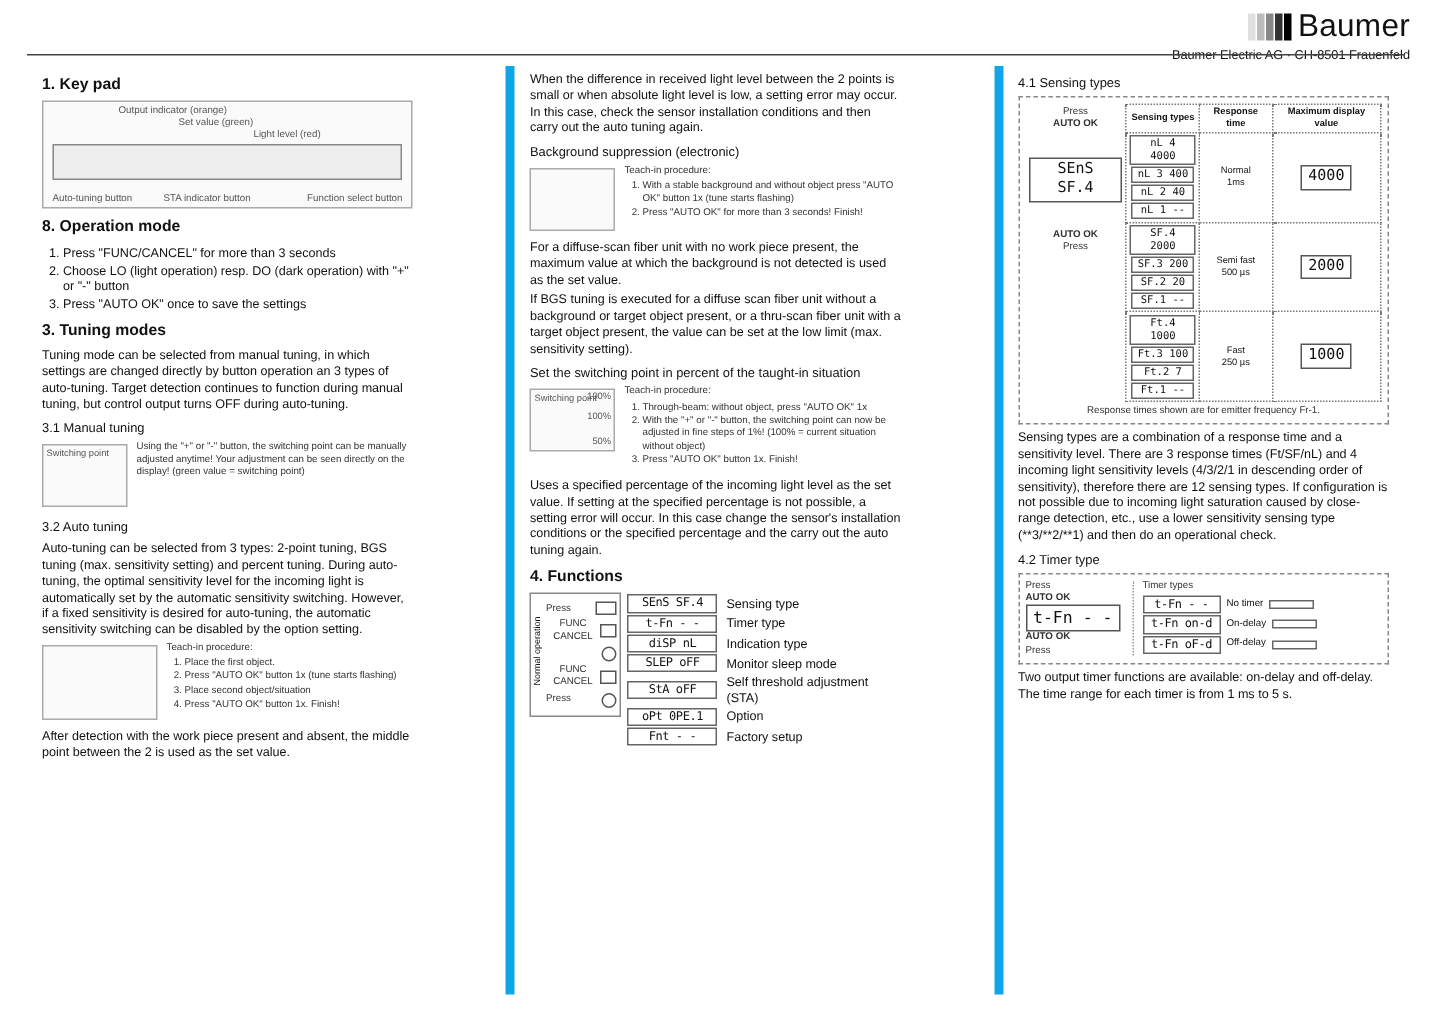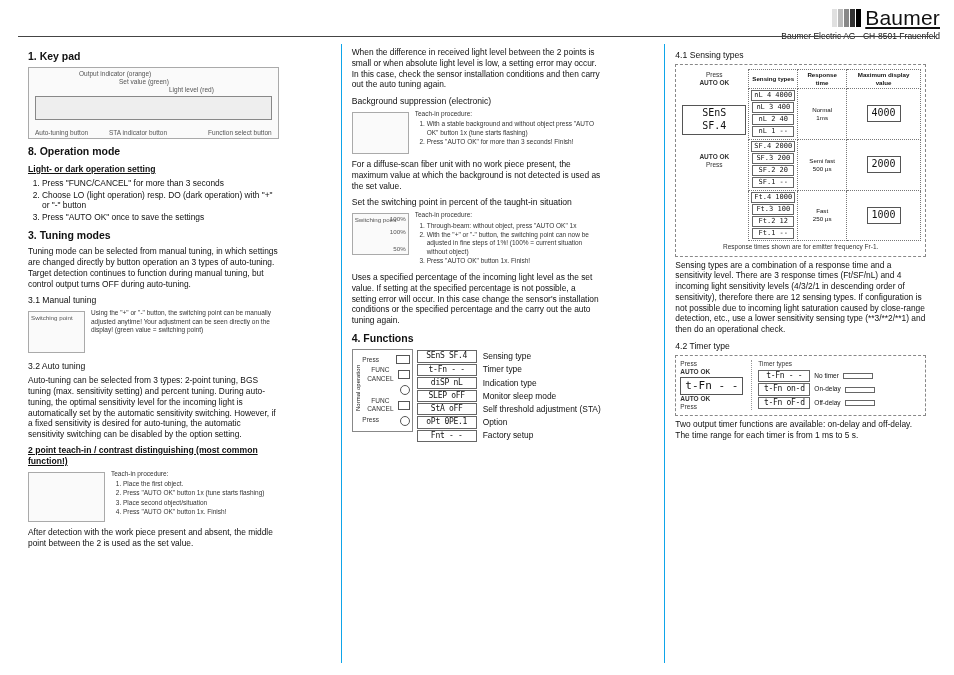--- a/index.html
+++ b/index.html
@@ -1,26 +1,26 @@
 <!DOCTYPE html>
 <html><head>
 <meta charset="utf-8">
 <style>
   html,body{margin:0;padding:0;background:#fff;font-family:Arial,Helvetica,sans-serif;color:#111;}
   .page{width:954px;height:675px;position:relative;box-sizing:border-box;}
   .brand{position:absolute;top:6px;right:14px;text-align:right;}
   .brand-logo{display:flex;align-items:center;justify-content:flex-end;gap:4px;}
   .brand-bars{display:flex;gap:1px;}
   .brand-bars span{display:inline-block;width:5px;height:18px;}
-  .brand-name{font-size:21px;font-weight:400;letter-spacing:0.2px;text-decoration:underline;}
+  .brand-name{font-size:21px;font-weight:400;letter-spacing:0.2px;}
   .brand-sub{font-size:8.5px;margin-top:1px;color:#111;}
   hr.top{position:absolute;top:36px;left:18px;right:18px;border:none;border-top:1px solid #444;margin:0;}
   .cols{position:absolute;top:44px;left:18px;right:18px;bottom:12px;display:flex;gap:16px;}
   .col{flex:1;padding:0 10px;font-size:8.4px;line-height:1.28;box-sizing:border-box;position:relative;}
-  .col+.col{border-left:1px solid #0ea5e9;margin-left:36px;}
+  .col+.col{border-left:6px solid #0ea5e9;margin-left:36px;}
   h2{font-size:10.5px;font-weight:bold;margin:6px 0 4px 0;}
   h3{font-size:8.6px;font-weight:normal;margin:6px 0 3px 0;}
   .sub{font-size:8.6px;font-weight:bold;text-decoration:underline;margin:5px 0 3px 0;}
   ol{margin:2px 0 4px 14px;padding:0;}
   ol li{margin:0 0 1px 0;}
   p{margin:3px 0;}
   .diagram{border:1px solid #aaa;background:#fafafa;height:55px;margin:4px 0;position:relative;font-size:6.5px;color:#555;}
   .diagram.small{height:40px;width:55px;float:left;margin:2px 6px 2px 0;}
   .diagram.mid{height:48px;width:75px;float:left;margin:2px 6px 2px 0;}
   .diagram-label{position:absolute;}
@@ -75,42 +75,40 @@
         <span class="diagram-label" style="top:2px;left:50px">Output indicator (orange)</span>
         <span class="diagram-label" style="top:10px;left:90px">Set value (green)</span>
         <span class="diagram-label" style="top:18px;left:140px">Light level (red)</span>
         <div style="position:absolute;top:28px;left:6px;right:6px;height:22px;border:1px solid #888;background:#eee"></div>
         <span class="diagram-label" style="bottom:1px;right:6px">Function select button</span>
         <span class="diagram-label" style="bottom:1px;left:6px">Auto-tuning button</span>
         <span class="diagram-label" style="bottom:1px;left:80px">STA indicator button</span>
       </div>
 
       <h2>8. Operation mode</h2>
-      <div class="sub">Light- or dark operation setting</div>
       <ol>
         <li>Press "FUNC/CANCEL" for more than 3 seconds</li>
         <li>Choose LO (light operation) resp. DO (dark operation) with "+" or "-" button</li>
         <li>Press "AUTO OK" once to save the settings</li>
       </ol>
 
       <h2>3. Tuning modes</h2>
       <p>Tuning mode can be selected from manual tuning, in which settings are changed directly by button operation an 3 types of auto-tuning. Target detection continues to function during manual tuning, but control output turns OFF during auto-tuning.</p>
 
       <h3>3.1 Manual tuning</h3>
       <div class="clearfix">
         <div class="diagram small">
           <span class="ann" style="position:absolute;top:2px;left:2px">Switching point</span>
         </div>
         <div class="tiny" style="overflow:hidden">Using the "+" or "-" button, the switching point can be manually adjusted anytime! Your adjustment can be seen directly on the display! (green value = switching point)</div>
       </div>
 
       <h3>3.2 Auto tuning</h3>
       <p>Auto-tuning can be selected from 3 types: 2-point tuning, BGS tuning (max. sensitivity setting) and percent tuning. During auto-tuning, the optimal sensitivity level for the incoming light is automatically set by the automatic sensitivity switching. However, if a fixed sensitivity is desired for auto-tuning, the automatic sensitivity switching can be disabled by the option setting.</p>
 
-      <div class="sub">2 point teach-in / contrast distinguishing (most common function!)</div>
       <div class="clearfix">
         <div class="diagram mid"></div>
         <div class="tiny" style="overflow:hidden">
           <div>Teach-in procedure:</div>
           <ol style="margin-left:12px">
             <li>Place the first object.</li>
             <li>Press "AUTO OK" button 1x (tune starts flashing)</li>
             <li>Place second object/situation</li>
             <li>Press "AUTO OK" button 1x. Finish!</li>
           </ol>
@@ -126,20 +124,21 @@
         <div class="diagram small"></div>
         <div class="tiny" style="overflow:hidden">
           <div>Teach-in procedure:</div>
           <ol style="margin-left:12px">
             <li>With a stable background and without object press "AUTO OK" button 1x (tune starts flashing)</li>
             <li>Press "AUTO OK" for more than 3 seconds! Finish!</li>
           </ol>
         </div>
       </div>
       <p>For a diffuse-scan fiber unit with no work piece present, the maximum value at which the background is not detected is used as the set value.</p>
+      <p>If BGS tuning is executed for a diffuse scan fiber unit without a background or target object present, or a thru-scan fiber unit with a target object present, the value can be set at the low limit (max. sensitivity setting).</p>
 
       <h3>Set the switching point in percent of the taught-in situation</h3>
       <div class="clearfix">
         <div class="diagram small">
           <span class="ann" style="position:absolute;top:1px;right:2px">100%</span>
           <span class="ann" style="position:absolute;top:14px;right:2px">100%</span>
           <span class="ann" style="position:absolute;bottom:1px;right:2px">50%</span>
           <span class="ann" style="position:absolute;top:2px;left:2px">Switching point</span>
         </div>
         <div class="tiny" style="overflow:hidden">
@@ -234,21 +233,21 @@
             <td><span class="lcd2">nL 4 4000</span><br><span class="lcd2">nL 3  400</span><br><span class="lcd2">nL 2   40</span><br><span class="lcd2">nL 1   --</span></td>
             <td><span>Normal</span><br><span>1ms</span></td>
             <td><span class="biglcd">4000</span></td>
           </tr>
           <tr>
             <td><span class="lcd2">SF.4 2000</span><br><span class="lcd2">SF.3  200</span><br><span class="lcd2">SF.2   20</span><br><span class="lcd2">SF.1   --</span></td>
             <td><span>Semi fast</span><br><span>500 µs</span></td>
             <td><span class="biglcd">2000</span></td>
           </tr>
           <tr>
-            <td><span class="lcd2">Ft.4 1000</span><br><span class="lcd2">Ft.3  100</span><br><span class="lcd2">Ft.2   12</span><br><span class="lcd2">Ft.1   --</span></td>
+            <td><span class="lcd2">Ft.4 1000</span><br><span class="lcd2">Ft.3  100</span><br><span class="lcd2">Ft.2   7</span><br><span class="lcd2">Ft.1   --</span></td>
             <td><span>Fast</span><br><span>250 µs</span></td>
             <td><span class="biglcd">1000</span></td>
           </tr>
         </tbody>
           </table>
         <div class="tiny" style="text-align:center;margin-top:2px">Response times shown are for emitter frequency Fr-1.</div>
       </div>
       <p>Sensing types are a combination of a response time and a sensitivity level. There are 3 response times (Ft/SF/nL) and 4 incoming light sensitivity levels (4/3/2/1 in descending order of sensitivity), therefore there are 12 sensing types. If configuration is not possible due to incoming light saturation caused by close-range detection, etc., use a lower sensitivity sensing type (**3/**2/**1) and then do an operational check.</p>
 
       <h3>4.2 Timer type</h3>

